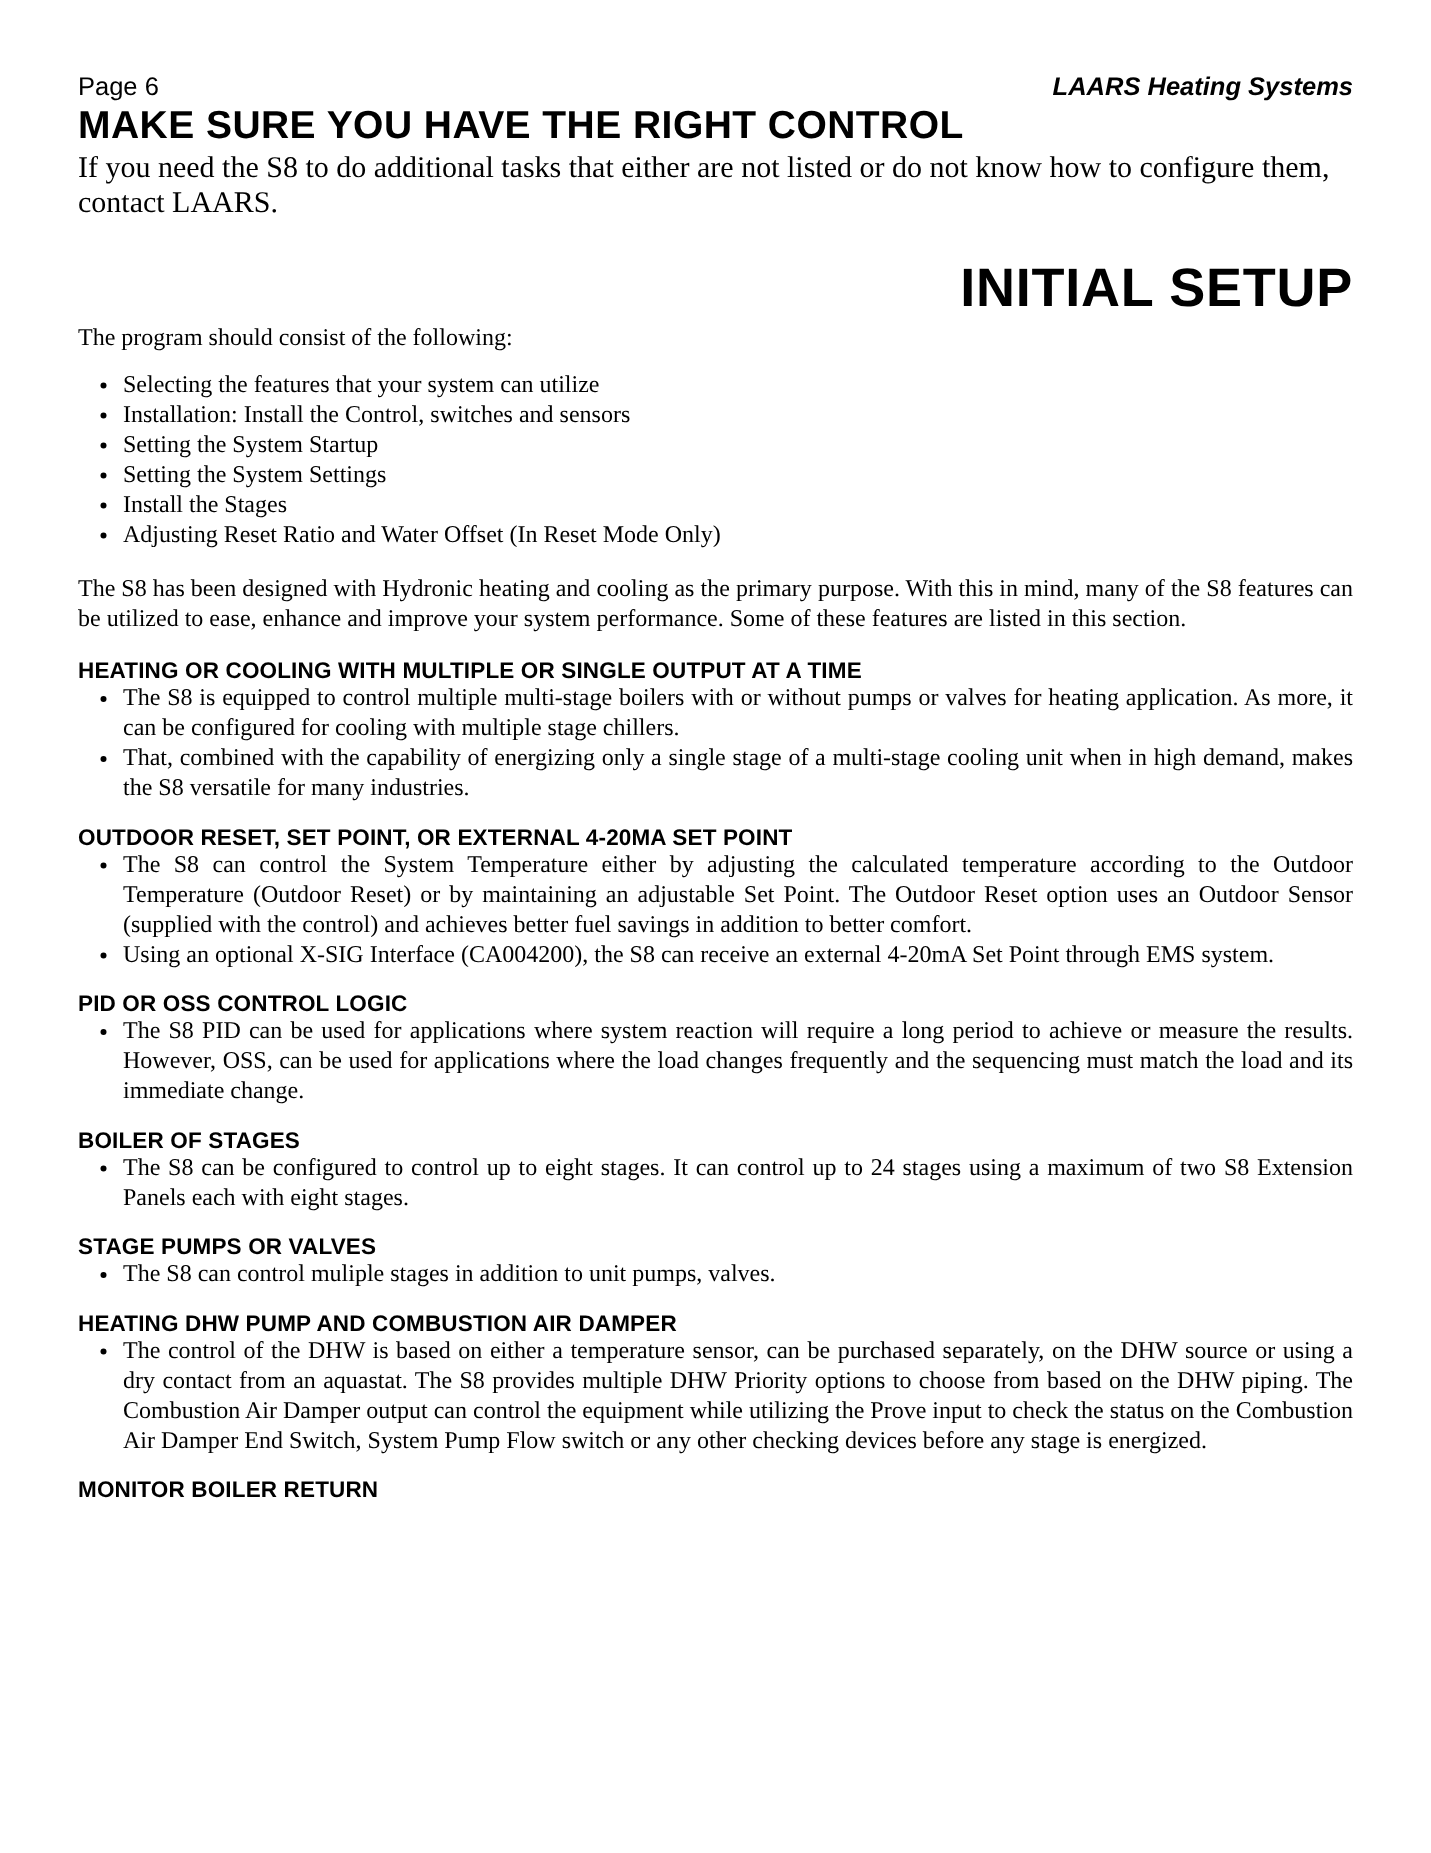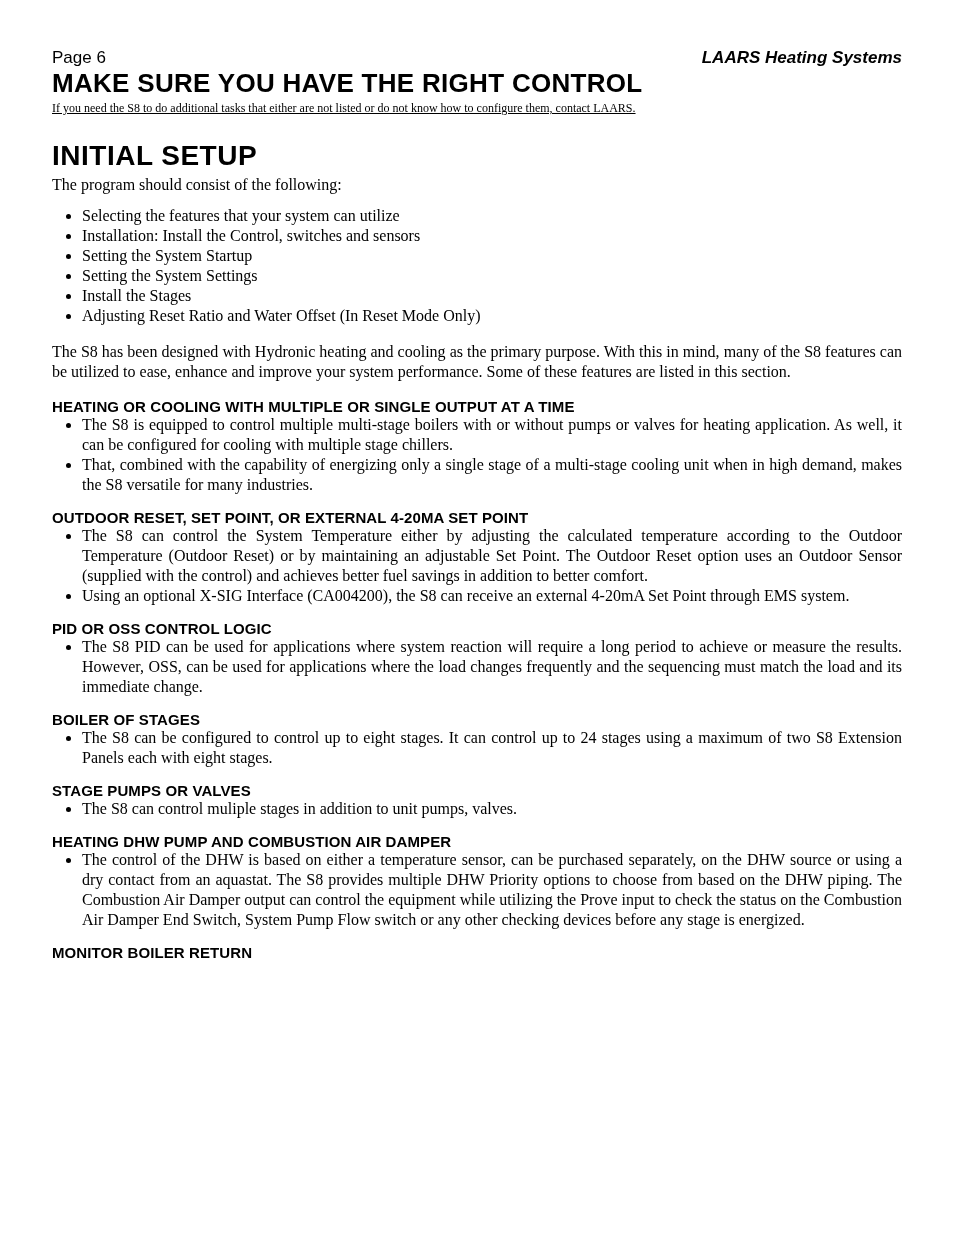--- a/index.html
+++ b/index.html
@@ -28,29 +28,28 @@
     font-style: italic;
   }
   .h-main {
     font-family: Arial, Helvetica, sans-serif;
     font-weight: bold;
     font-size: 26px;
     letter-spacing: 0.3px;
     margin: 0 0 2px 0;
   }
   .sub {
-    font-size: 12px;
+    font-size: 20px;
     margin: 0 0 18px 0;
-    text-decoration: underline;
   }
   .h-initial {
     font-family: Arial, Helvetica, sans-serif;
     font-weight: bold;
-    font-size: 28px;
-    text-align: left;
+    font-size: 36px;
+    text-align: right;
     margin: 24px 0 4px 0;
     letter-spacing: 0.5px;
   }
   .para {
     font-size: 16px;
     text-align: justify;
     margin: 0 0 16px 0;
     line-height: 1.25;
   }
   .para-tight {
@@ -117,21 +116,21 @@
       <li>Setting the System Settings</li>
       <li>Install the Stages</li>
       <li>Adjusting Reset Ratio and Water Offset (In Reset Mode Only)</li>
     </ul>
 
   <div class="para">The S8 has been designed with Hydronic heating and cooling as the primary purpose.  With this in mind, many of the S8 features can be utilized to ease, enhance and improve your system performance.  Some of these features are listed in this section.</div>
 
   <div id="feature-sections">
       <div class="h-sub">HEATING OR COOLING WITH MULTIPLE OR SINGLE OUTPUT AT A TIME</div>
       <ul class="jbullets">
-        <li>The S8 is equipped to control multiple multi-stage boilers with or without pumps or valves for heating application.  As well, it can be configured for cooling with multiple stage chillers.</li>
+        <li>The S8 is equipped to control multiple multi-stage boilers with or without pumps or valves for heating application.  As more, it can be configured for cooling with multiple stage chillers.</li>
         <li>That, combined with the capability of energizing only a single stage of a multi-stage cooling unit when in high demand, makes the S8 versatile for many industries.</li>
       </ul>
       <div class="h-sub">OUTDOOR RESET, SET POINT, OR EXTERNAL 4-20MA SET POINT</div>
       <ul class="jbullets">
         <li>The S8 can control the System Temperature either by adjusting the calculated temperature according to the Outdoor Temperature (Outdoor Reset) or by maintaining an adjustable Set Point.  The Outdoor Reset option uses an Outdoor Sensor (supplied with the control) and achieves better fuel savings in addition to better comfort.</li>
         <li>Using an optional X-SIG Interface (CA004200), the S8 can receive an external 4-20mA Set Point through EMS system.</li>
       </ul>
       <div class="h-sub">PID OR OSS CONTROL LOGIC</div>
       <ul class="jbullets">
         <li>The S8 PID can be used for applications where system reaction will require a long period to achieve or measure the results.  However, OSS, can be used for applications where the load changes frequently and the sequencing must match the load and its immediate change.</li>

